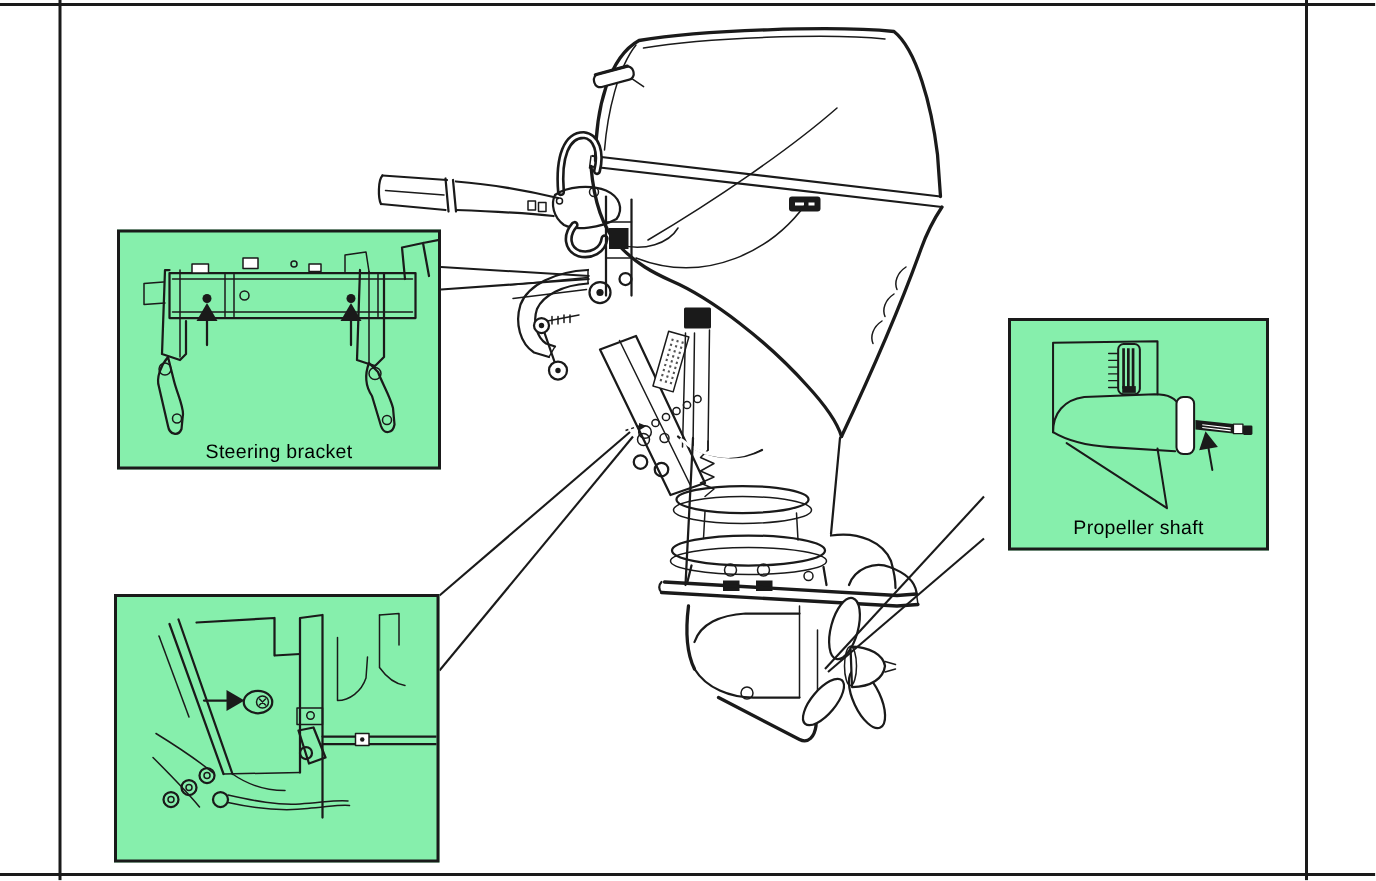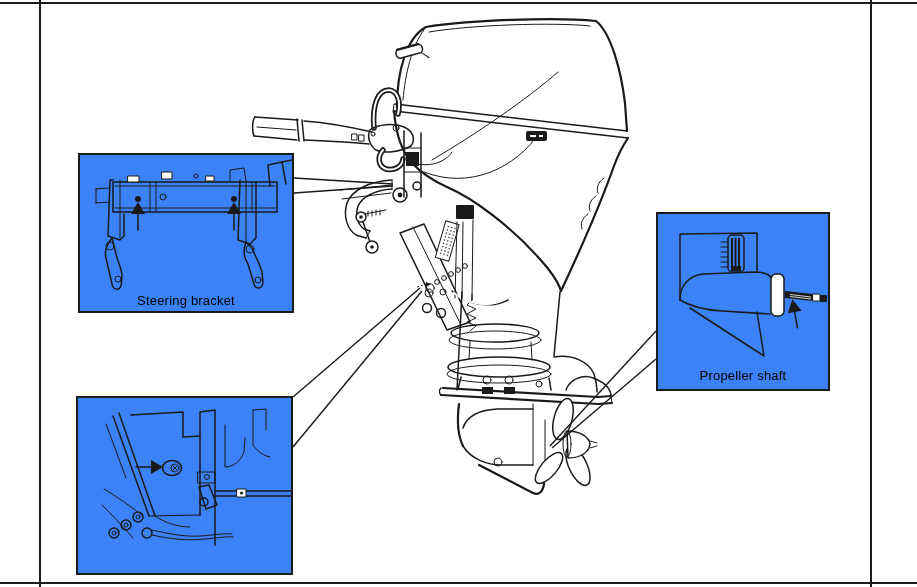--- a/index.html
+++ b/index.html
@@ -1,19 +1,19 @@
 <!DOCTYPE html>
 <html><head>
 <meta charset="utf-8">
 <style>
   html,body{margin:0;padding:0;background:#fff;}
   .page{position:relative;width:917px;height:587px;background:#fff;overflow:hidden;
         font-family:"Liberation Sans",sans-serif;color:#111;}
   .frameline{position:absolute;background:#1a1a1a;}
-  .callout{position:absolute;border:2px solid #1a1a1a;background:#3b82f6;box-sizing:border-box;padding-left:14px;}
+  .callout{position:absolute;border:2px solid #1a1a1a;background:#86efac;box-sizing:border-box;padding-left:14px;}
   .callout svg{position:absolute;left:0;top:0;width:100%;height:100%;}
   .caption{position:absolute;left:0;right:0;text-align:center;font-size:13px;color:#000;
            letter-spacing:.2px;}
   svg{display:block;}
   .ink{stroke:#1a1a1a;fill:none;stroke-width:1.5;stroke-linecap:round;stroke-linejoin:round;}
   .thin{stroke-width:1;}
   .bold{stroke-width:2.2;}
   .band{stroke-width:5.5;}
   .core{stroke:#fff;fill:none;stroke-width:2;stroke-linecap:round;}
   .blk{fill:#1a1a1a;stroke:none;}
@@ -275,21 +275,21 @@
         <circle class="ink thin" cx="126" cy="525" r="2"></circle>
       <circle class="ink" cx="138" cy="517" r="5"></circle>
         <circle class="ink thin" cx="138" cy="517" r="2"></circle>
 
       <circle class="ink" cx="147" cy="533" r="5" stroke-width="2.6"></circle>
       <path class="ink thin" d="M152,530 C170,534 185,537 200,536 C215,535 225,533 232,534"></path>
       <path class="ink thin" d="M152,535 C170,539 188,541 205,539 C218,538 228,536 233,537"></path>
     </svg>
   </div>
 
-  <div class="callout" style="left:656px;top:212px;width:174px;height:179px;">
+  <div class="callout" style="left:672px;top:212px;width:174px;height:155px;">
     <svg viewBox="658 214 170 167">
       <path class="ink" d="M680,230 L757,229 M680,230 L680,296 M757,229 L757,268"></path>
 
       <path class="ink" d="M680,296 C680,282 688,272 703,270 L755,268 C765,268 771,271 773,277"></path>
       <path class="ink" d="M680,296 C690,302 706,306 722,307 L770,310"></path>
       <rect class="ink wht" x="771" y="270" width="13" height="42" rx="5"></rect>
 
       <path class="ink" d="M690,304 L764,352 M764,352 L757,308"></path>
 
       <g>

